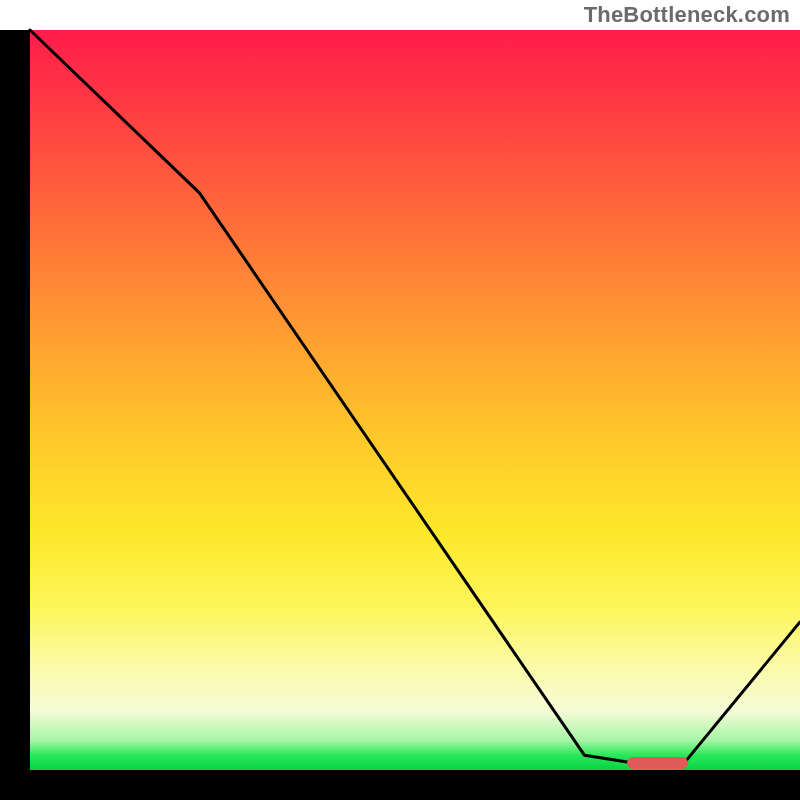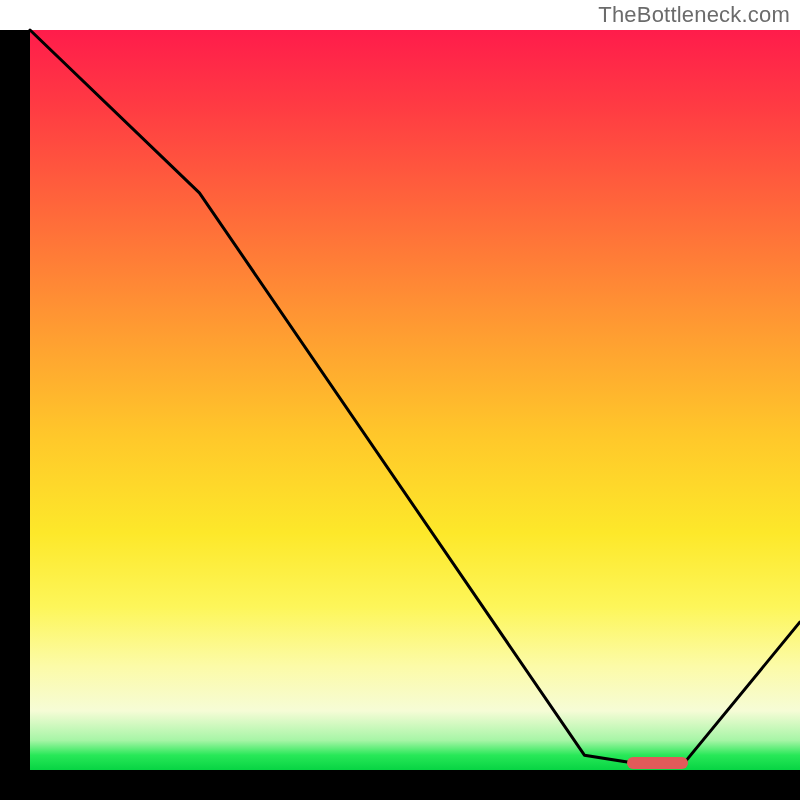--- a/index.html
+++ b/index.html
@@ -14,21 +14,21 @@
   .container {
     position: relative;
     width: 800px;
     height: 800px;
   }
   .watermark {
     position: absolute;
     top: 2px;
     right: 10px;
     font-size: 22px;
-    font-weight: 400;
+    font-weight: 700;
     color: #6b6b6b;
     letter-spacing: 0.2px;
   }
   
   .plot-wrap {
     position: absolute;
     left: 30px;
     top: 30px;
     width: 770px;
     height: 740px;

